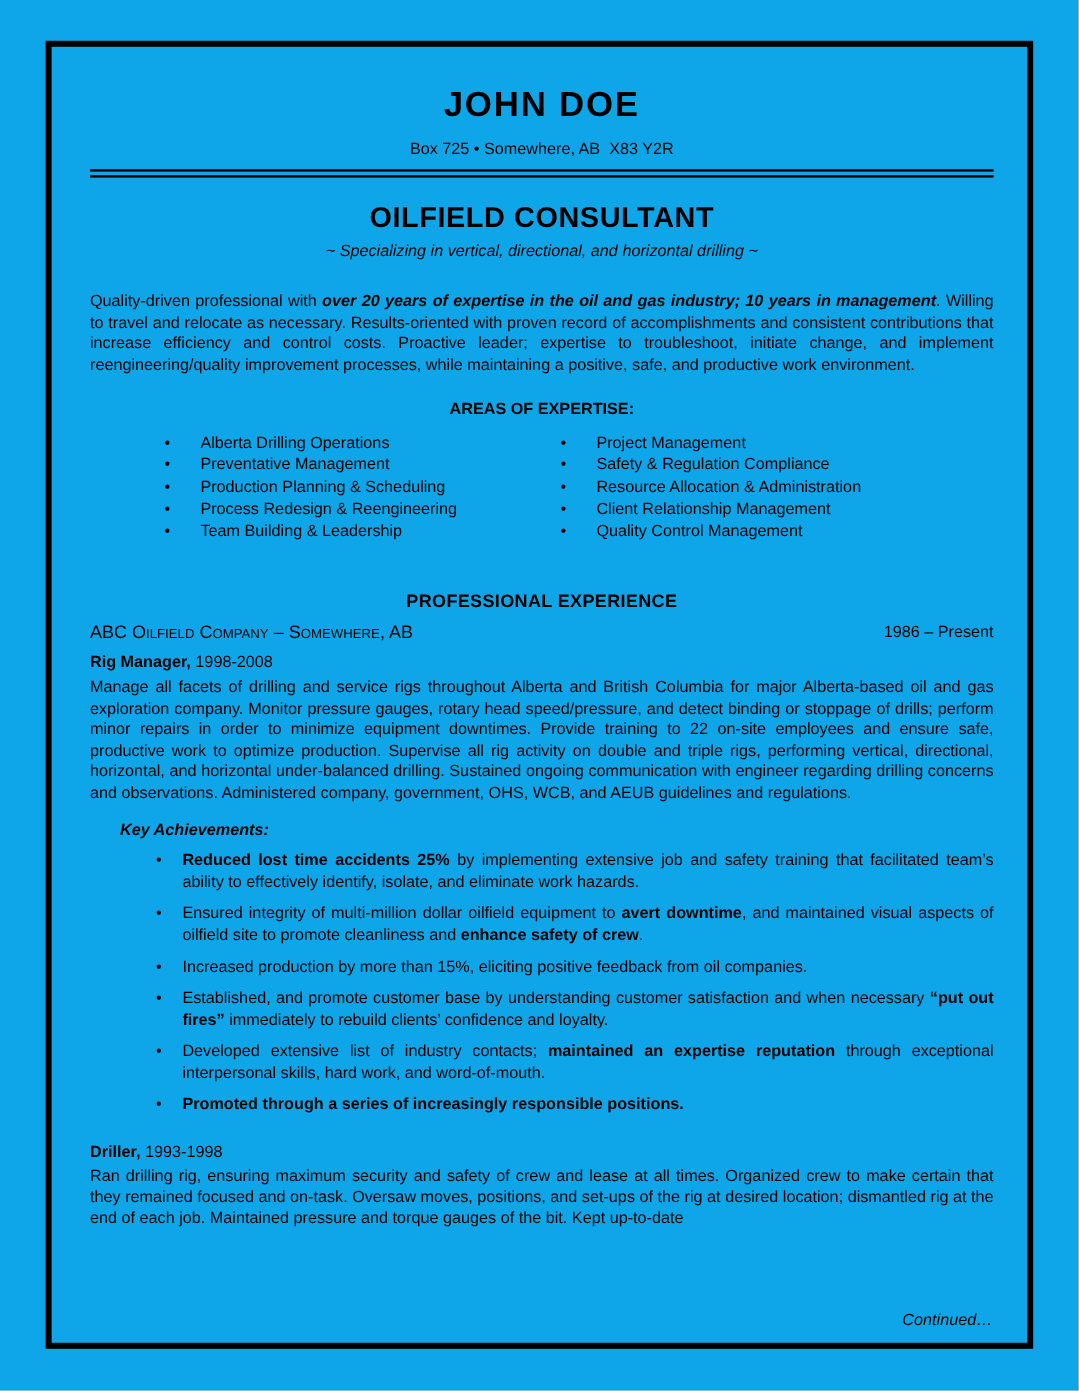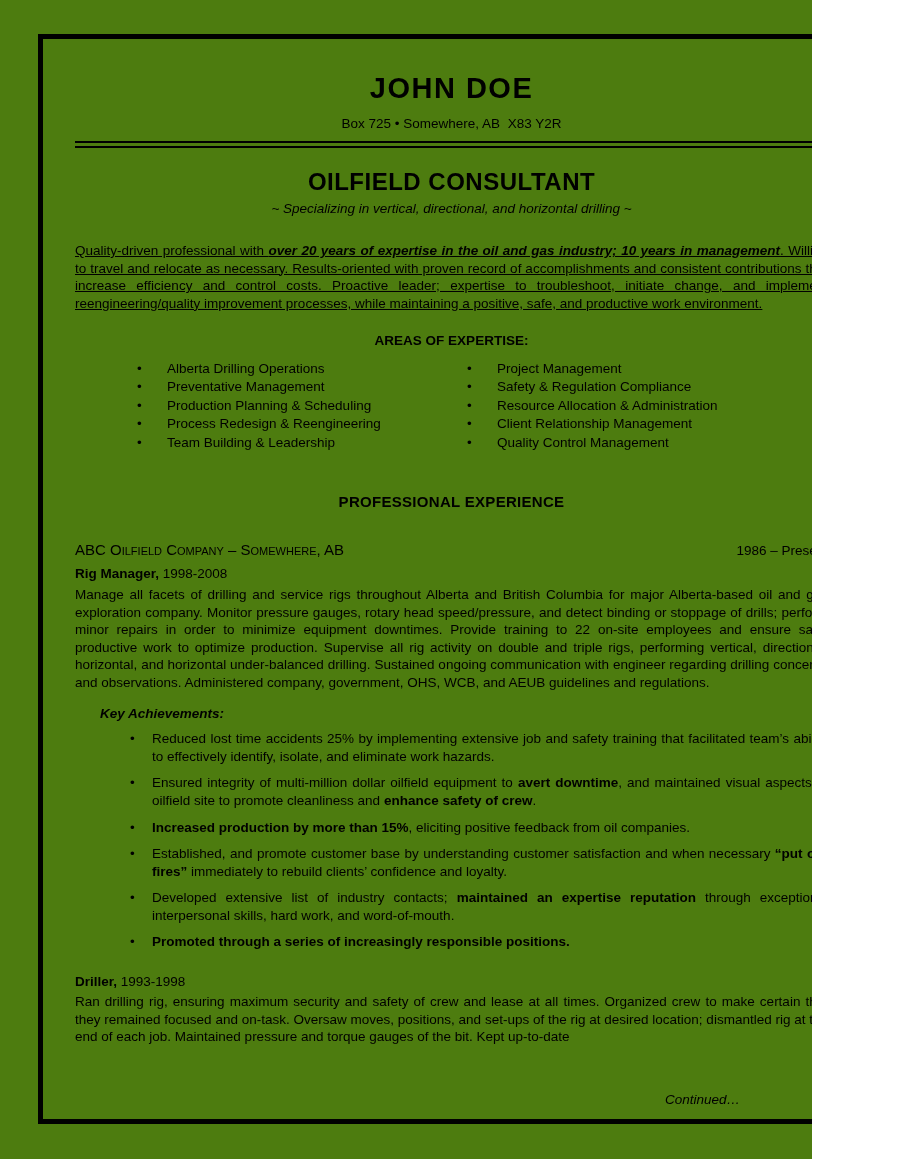--- a/index.html
+++ b/index.html
@@ -1,23 +1,23 @@
 <!DOCTYPE html>
 <html><head>
 <meta charset="utf-8">
 <style>
   * { box-sizing: border-box; }
   html, body { margin: 0; padding: 0; background: #ffffff; }
   body { font-family: "Liberation Sans", sans-serif; color: #000; }
 
   .page {
     position: relative;
-    width: 812px;
+    width: 899px;
     height: 1159px;
-    background: #4d7c0f;
+    background: #0ea5e9;
     overflow: hidden;
   }
 
   .frame {
     position: absolute;
     left: 38px;
     top: 34px;
     width: 823px;
     height: 1090px;
     border: 5px solid #000;
@@ -52,21 +52,21 @@
   
   .title-block { text-align: center; margin-top: 18px; }
   .title-heading {
     font-size: 24px;
     font-weight: 700;
     letter-spacing: 0.5px;
   }
   .title-sub { font-style: italic; margin-top: 3px; }
 
   
-  .summary { margin-top: 24px; text-align: justify; text-decoration: underline; }
+  .summary { margin-top: 24px; text-align: justify; }
 
   
   .expertise-heading {
     margin-top: 20px;
     text-align: center;
     font-weight: 700;
   }
   .expertise-cols {
     display: flex;
     margin-top: 10px;
@@ -93,22 +93,22 @@
   .exp-heading {
     margin-top: 40px;
     text-align: center;
     font-size: 15px;
     font-weight: 700;
     letter-spacing: 0.3px;
   }
   .company-row {
     display: flex;
     justify-content: space-between;
-    align-items: flex-end;
-    margin-top: 28px;
+    align-items: flex-start;
+    margin-top: 6px;
     gap: 32px;
   }
   .company-name { font-variant: small-caps; font-size: 15px; }
   .role-title { margin-top: 6px; }
   .role-title .rt { font-weight: 700; }
   .role-desc { margin-top: 3px; text-align: justify; }
 
   .key-ach {
     margin: 8px 0 8px 25px;
     font-weight: 700;
@@ -187,23 +187,23 @@
     <div class="role-title">
       <span class="rt">Rig Manager,</span>
       <span>1998-2008</span>
     </div>
 
     <p class="role-desc">Manage all facets of drilling and service rigs throughout Alberta and British Columbia for major Alberta-based oil and gas exploration company. Monitor pressure gauges, rotary head speed/pressure, and detect binding or stoppage of drills; perform minor repairs in order to minimize equipment downtimes. Provide training to 22 on-site employees and ensure safe, productive work to optimize production. Supervise all rig activity on double and triple rigs, performing vertical, directional, horizontal, and horizontal under-balanced drilling. Sustained ongoing communication with engineer regarding drilling concerns and observations. Administered company, government, OHS, WCB, and AEUB guidelines and regulations.</p>
 
     <div class="key-ach">Key Achievements:</div>
 
     <ul class="ach-list">
-      <li><span style="font-weight: 400;">Reduced lost time accidents 25%</span><span> by implementing extensive job and safety training that facilitated team’s ability to effectively identify, isolate, and eliminate work hazards.</span></li>
+      <li><span style="font-weight: 700;">Reduced lost time accidents 25%</span><span> by implementing extensive job and safety training that facilitated team’s ability to effectively identify, isolate, and eliminate work hazards.</span></li>
       <li><span>Ensured integrity of multi-million dollar oilfield equipment to </span><span style="font-weight: 700;">avert downtime</span><span>, and maintained visual aspects of oilfield site to promote cleanliness and </span><span style="font-weight: 700;">enhance safety of crew</span><span>.</span></li>
-      <li><span style="font-weight: 700;">Increased production by more than 15%</span><span>, eliciting positive feedback from oil companies.</span></li>
+      <li><span style="font-weight: 400;">Increased production by more than 15%</span><span>, eliciting positive feedback from oil companies.</span></li>
       <li><span>Established, and promote customer base by understanding customer satisfaction and when necessary </span><span style="font-weight: 700;">“put out fires”</span><span> immediately to rebuild clients’ confidence and loyalty.</span></li>
       <li><span>Developed extensive list of industry contacts; </span><span style="font-weight: 700;">maintained an expertise reputation</span><span> through exceptional interpersonal skills, hard work, and word-of-mouth.</span></li>
       <li><span style="font-weight: 700;">Promoted through a series of increasingly responsible positions.</span></li>
     </ul>
 
     <div class="role-title role2-title">
       <span class="rt">Driller,</span>
       <span>1993-1998</span>
     </div>
 

